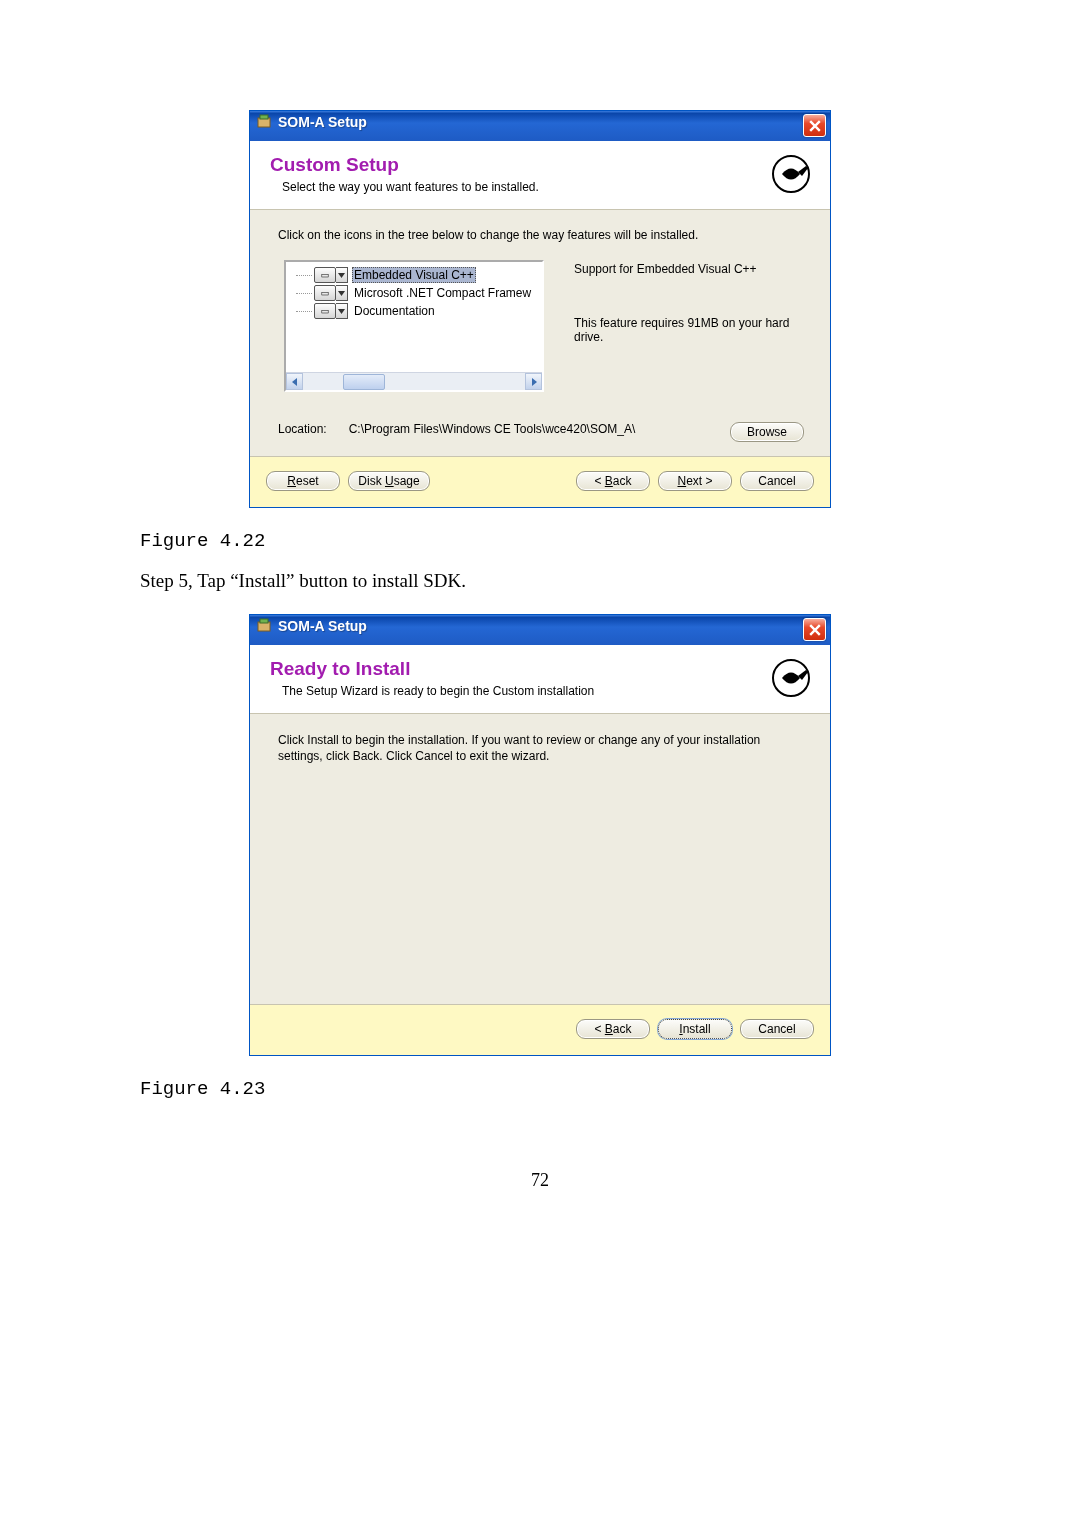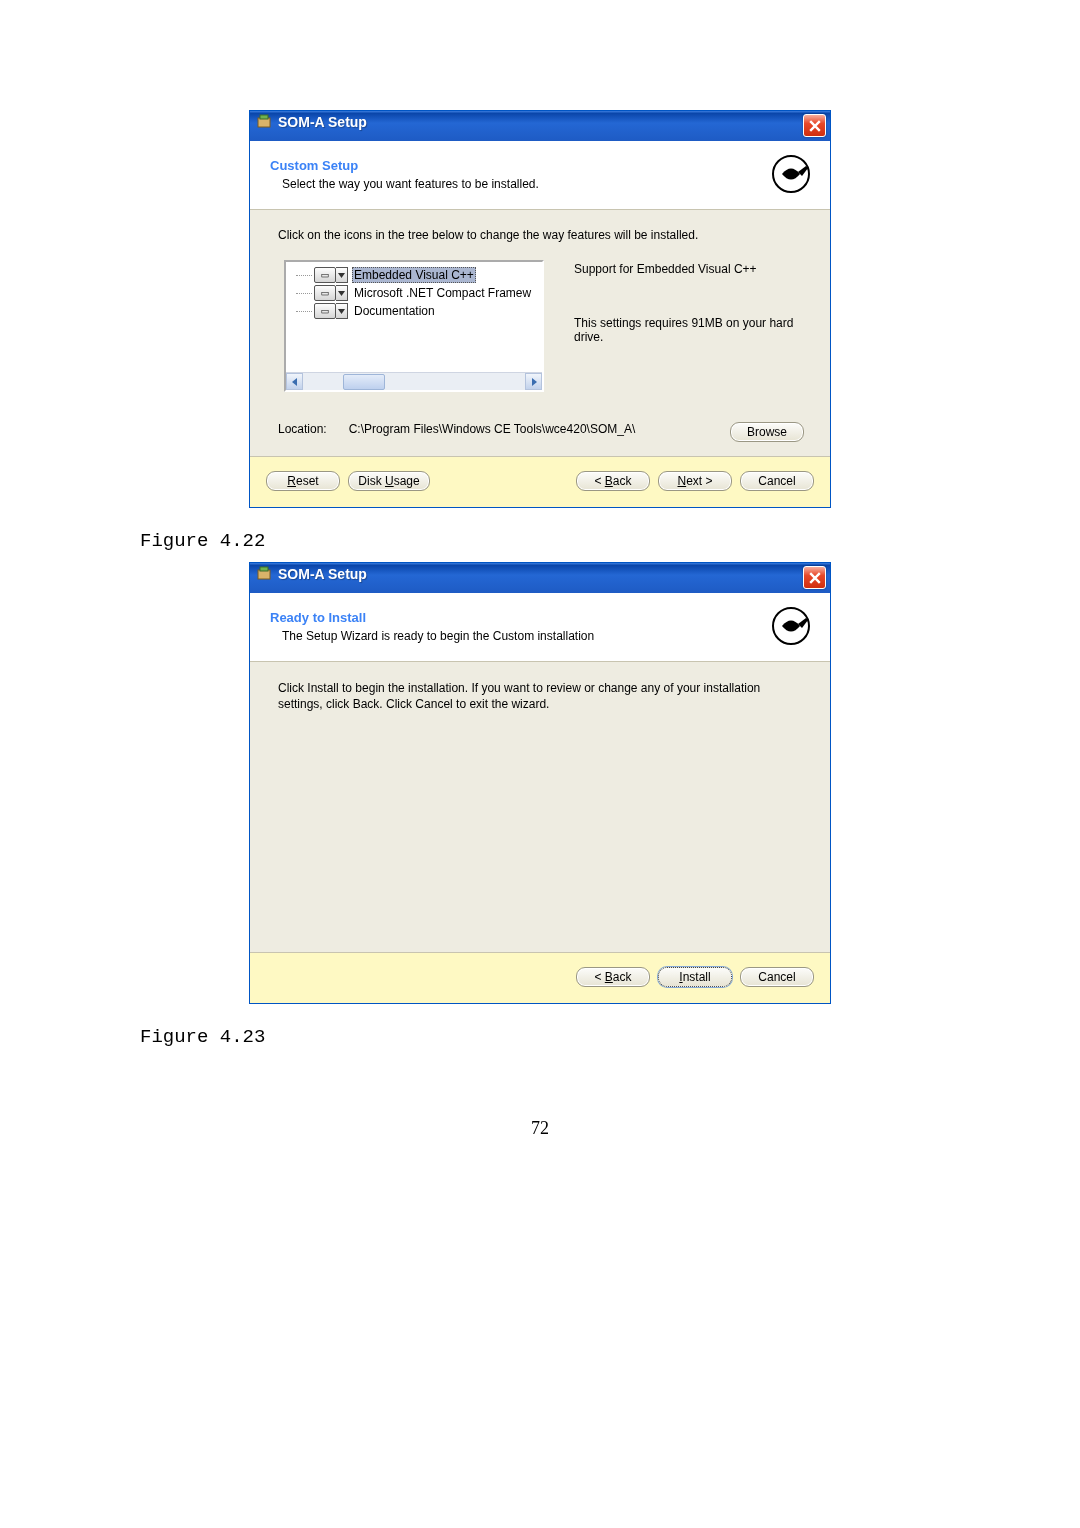--- a/index.html
+++ b/index.html
@@ -54,22 +54,22 @@
   .header-panel {
     background: #ffffff;
     padding: 10px 16px 12px 20px;
     border-bottom: 1px solid #c8c4b0;
     display: flex;
     align-items: center;
   }
   .header-texts { flex: 1; }
   .header-title {
     font-weight: bold;
-    font-size: 13px;
-    color: #3b82f6;
+    font-size: 19px;
+    color: #a21caf;
     margin-bottom: 4px;
   }
   .header-subtitle {
     font-size: 12px;
     color: #000;
     margin-left: 12px;
   }
   .header-icon {
     width: 46px;
     height: 46px;
@@ -310,41 +310,42 @@
               </div>
             <div class="scroll-btn">
                 <svg viewBox="0 0 8 8">
                   <path d="M2 0 L2 8 L7 4 Z" fill="#3a6db0"></path>
                 </svg>
               </div>
           </div>
         </div>
         <div class="desc-box">
           <div class="desc-title">Support for Embedded Visual C++</div>
-          <div>This settings requires 91MB on your hard drive.</div>
+          <div>This feature requires 91MB on your hard drive.</div>
         </div>
       </div>
       <div class="location-row">
         <span class="location-label">Location:</span>
         <span class="location-path">C:\Program Files\Windows CE Tools\wce420\SOM_A\</span>
         <button class="btn">Browse</button>
       </div>
     </div>
     <div class="footer-panel five">
       <button class="btn"><span class="underline-char">R</span>eset</button>
       <button class="btn" style="min-width:82px">Disk <span class="underline-char">U</span>sage</button>
       <span class="spacer"></span>
       <button class="btn">&lt; <span class="underline-char">B</span>ack</button>
       <button class="btn"><span class="underline-char">N</span>ext &gt;</button>
       <button class="btn">Cancel</button>
     </div>
   </div>
 
   <div class="figure-caption">Figure 4.22</div>
 
+  <div class="step-text">Step 5, Tap “Install” button to install SDK.</div>
 
   <div class="dialog">
     <div class="title-bar">
       <span class="title-icon">
         <svg viewBox="0 0 16 16">
             <rect x="2" y="4" width="12" height="9" fill="#d9b36a" stroke="#7a5a20"></rect>
             <rect x="4" y="1" width="8" height="4" fill="#6fb24f" stroke="#3c6b28"></rect>
           </svg>
       </span>
       <span class="title-text">SOM-A Setup</span>

